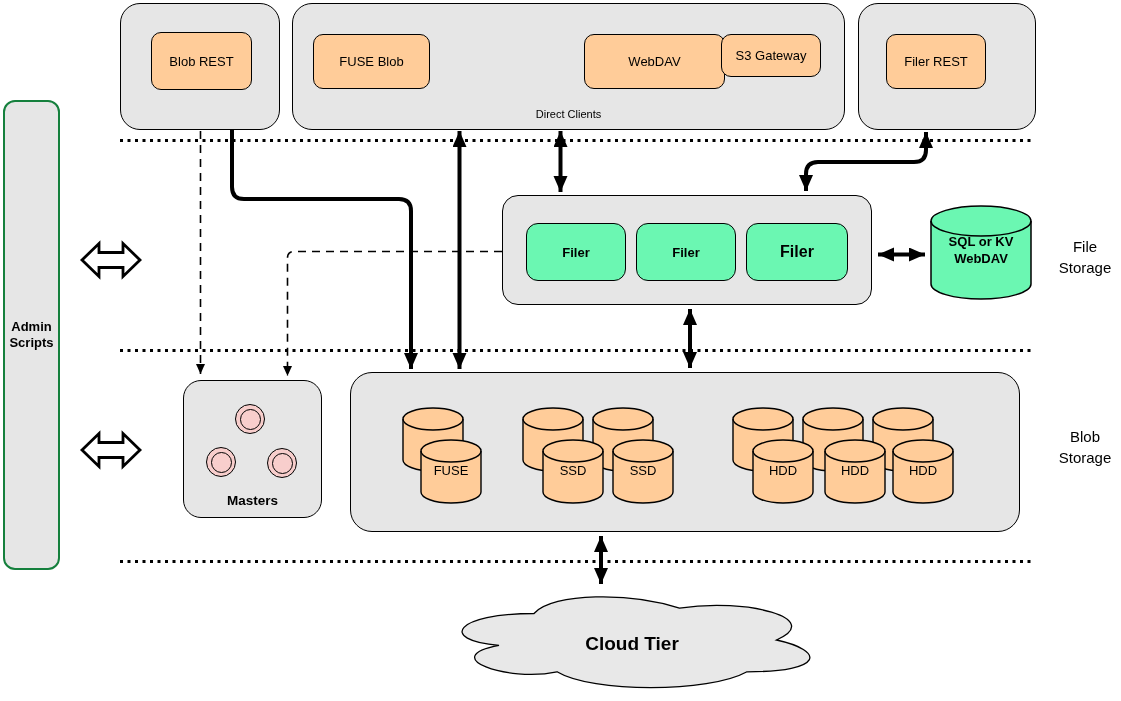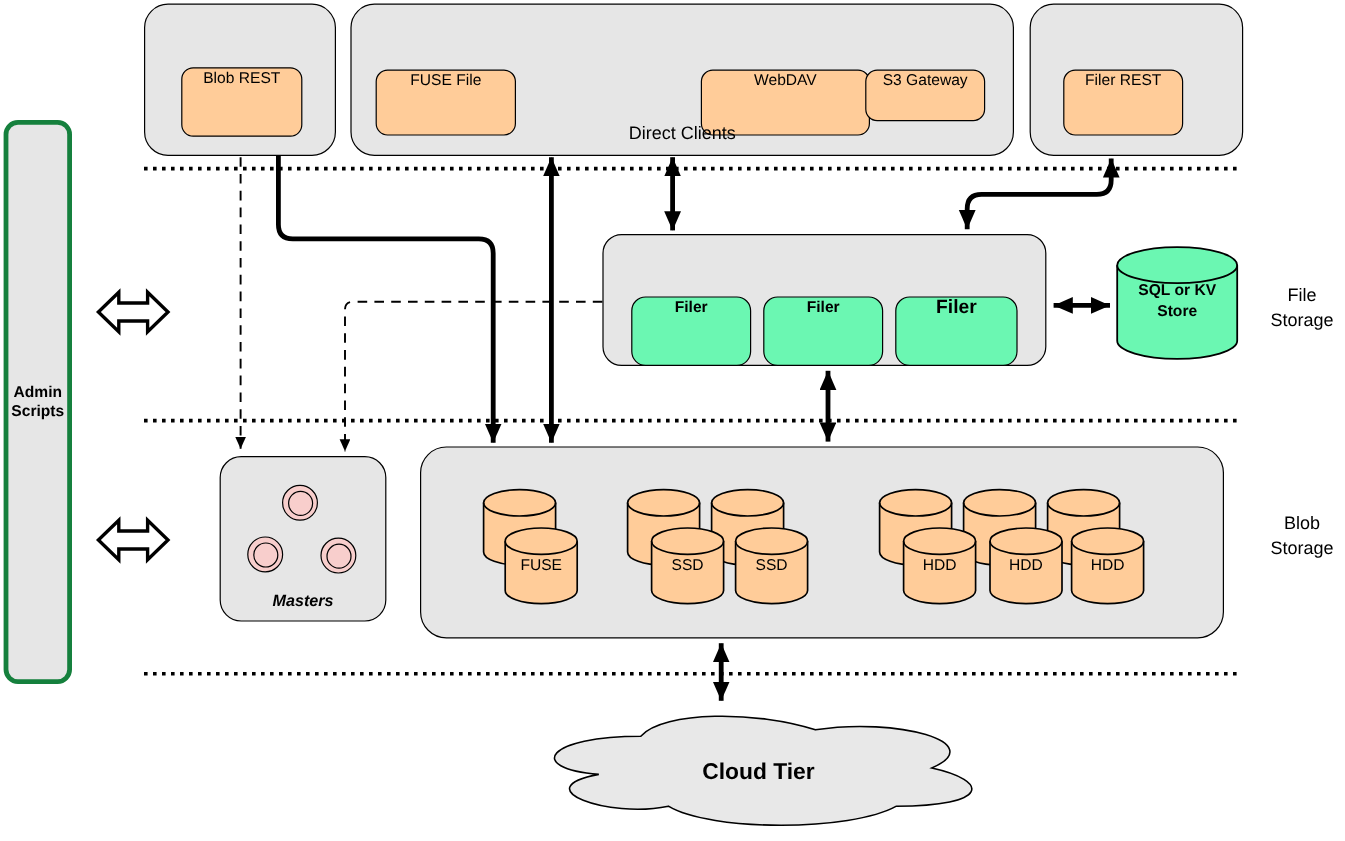--- a/index.html
+++ b/index.html
@@ -5,34 +5,34 @@
   html,body{margin:0;padding:0;background:#ffffff;}
   .canvas{
     position:relative;width:1121px;height:701px;background:#fff;overflow:hidden;
     font-family:"Liberation Sans","DejaVu Sans",sans-serif;color:#000;
   }
   .grp{
     position:absolute;background:var(--container-grey,#E6E6E6);
     border:1px solid #000;border-radius:20px;box-sizing:border-box;
   }
   .node{
-    position:absolute;display:flex;justify-content:center;
-    border:1px solid #000;box-sizing:border-box;font-size:13px;text-align:center;margin-top:24px;
+    position:absolute;display:flex;align-items:center;justify-content:center;
+    border:1px solid #000;box-sizing:border-box;font-size:13px;text-align:center;
   }
   .orange{background:var(--box-orange,#FFCC99);border-radius:10px;}
   .green{background:var(--box-green,#6BF7B2);border-radius:12px;font-weight:bold;}
   .caption{
-    position:absolute;left:0;right:0;bottom:9px;text-align:center;font-size:15px;
+    position:absolute;left:0;right:0;bottom:9px;text-align:center;font-size:11px;
   }
   .tier-label{
     position:absolute;width:80px;text-align:center;font-size:15px;line-height:1.4;
   }
   .admin{
     position:absolute;left:3px;top:100px;width:57px;height:470px;
-    background:var(--container-grey,#E6E6E6);border:4px solid #15803d;border-radius:12px;
+    background:var(--container-grey,#E6E6E6);border:2px solid #15803d;border-radius:12px;
     display:flex;align-items:center;justify-content:center;text-align:center;
     font-size:13px;font-weight:bold;line-height:1.25;box-sizing:border-box;
   }
   .circle{position:absolute;border:1.5px solid #000;border-radius:50%;
     background:var(--circle-pink,#F8CECC);box-sizing:border-box;
     display:flex;align-items:center;justify-content:center;}
   .circle .inner{width:21px;height:21px;border:1.5px solid #000;border-radius:50%;
     background:var(--circle-pink,#F8CECC);box-sizing:border-box;}
   .masters-label{position:absolute;left:0;right:0;bottom:9px;text-align:center;
     font-size:13.5px;font-weight:bold;}
@@ -57,21 +57,21 @@
   </div>
 
   <div class="grp layer" style="left:120px;top:3px;width:160px;height:127px;">
     <div class="node orange" style="left:30px;top:28px;width:101px;height:58px;">
       <span>Blob REST</span>
     </div>
   </div>
 
   <div class="grp layer" style="left:292px;top:3px;width:553px;height:127px;">
     <div class="node orange" style="left:20px;top:30px;width:117px;height:55px;">
-      <span>FUSE File</span>
+      <span>FUSE Blob</span>
     </div>
     <div class="node orange" style="left:291px;top:30px;width:141px;height:55px;">
       <span>WebDAV</span>
     </div>
     <div class="node orange" style="left:428px;top:30px;width:100px;height:43px;">
       <span>S3 Gateway</span>
     </div>
     <div class="caption">Direct Clients</div>
   </div>
 
@@ -91,27 +91,27 @@
     <div class="node green" style="left:243px;top:27px;width:102px;height:58px;font-size:16px;">
       <span>Filer</span>
     </div>
   </div>
 
   <div class="sqlcyl layer">
     <svg width="104" height="97" viewBox="0 0 104 97">
       <path d="M2,17 a50,15 0 0 1 100,0 v63 a50,15 0 0 1 -100,0 z" fill="var(--box-green,#6BF7B2)" stroke="#000" stroke-width="1.5"></path>
       <path d="M2,17 a50,15 0 0 0 100,0" fill="none" stroke="#000" stroke-width="1.5"></path>
     </svg>
-    <div class="lbl">SQL or KV Store</div>
+    <div class="lbl">SQL or KV WebDAV</div>
   </div>
 
   <div class="tier-label" style="left:1045px;top:236px;">File Storage</div>
   <div class="tier-label" style="left:1045px;top:426px;">Blob Storage</div>
 
-  <div class="grp layer" style="left:183px;top:380px;width:139px;height:138px;border-radius:18px;font-style:italic;">
+  <div class="grp layer" style="left:183px;top:380px;width:139px;height:138px;border-radius:18px;">
     <div class="circle" style="left:51px;top:23px;width:30px;height:30px;">
         <div class="inner"></div>
       </div>
     <div class="circle" style="left:22px;top:66px;width:30px;height:30px;">
         <div class="inner"></div>
       </div>
     <div class="circle" style="left:83px;top:67px;width:30px;height:30px;">
         <div class="inner"></div>
       </div>
     <div class="masters-label">Masters</div>

